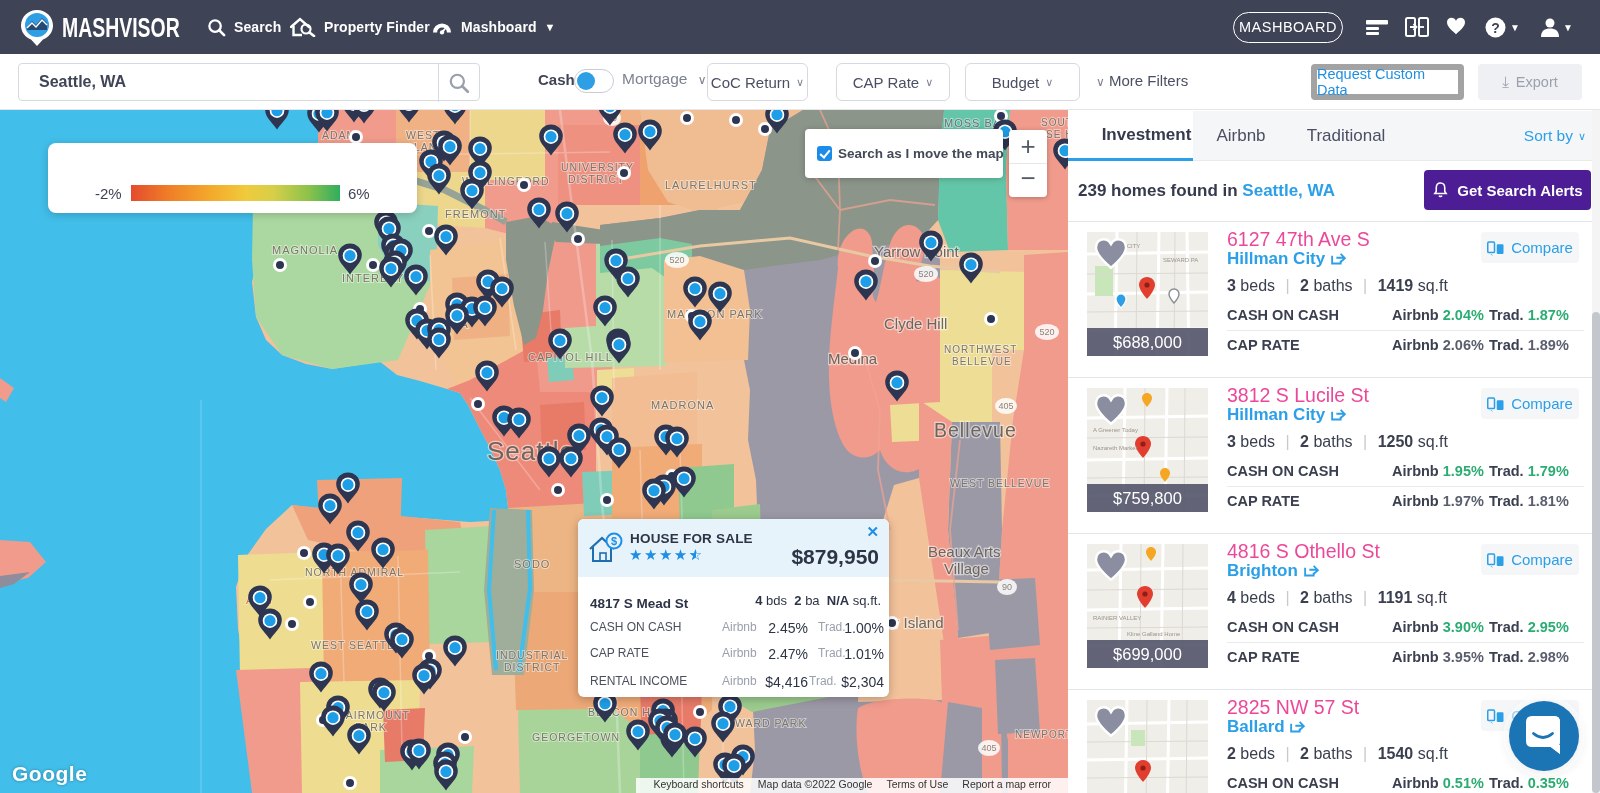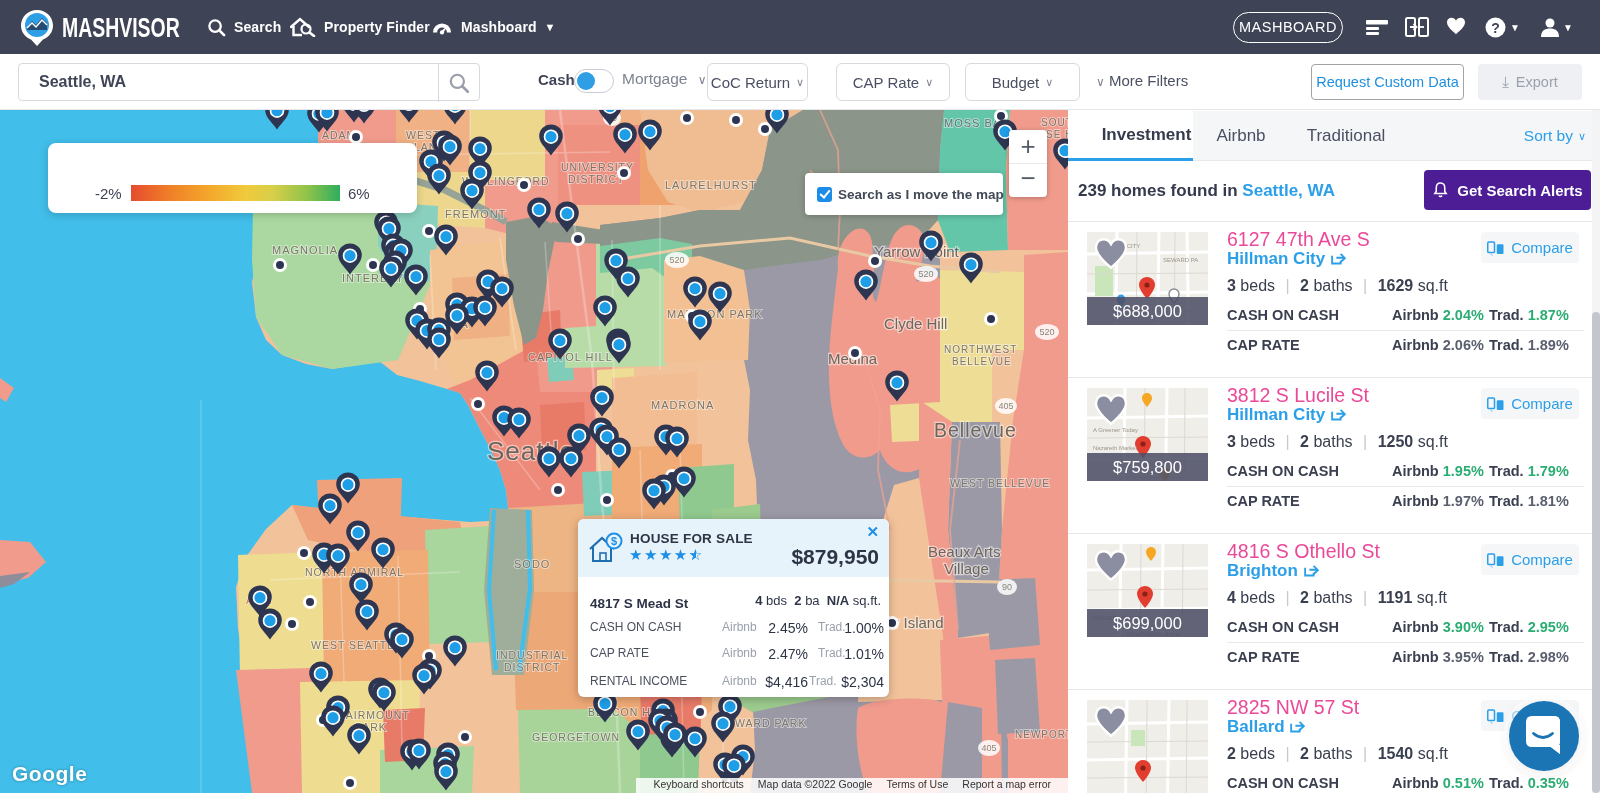--- a/index.html
+++ b/index.html
@@ -20,35 +20,35 @@
 #searchbox { position:absolute; left:18px; top:9px; width:462px; height:38px; border:1px solid #d6d9de; border-radius:4px; background:#fff; }
 #searchbox .txt { position:absolute; left:20px; top:9px; font-size:16px; font-weight:bold; color:#3f4456; }
 #searchbox .sep { position:absolute; right:40px; top:0; width:1px; height:38px; background:#d6d9de; }
 .tgl-lbl { position:absolute; top:17px; font-size:15px; color:#3f4456; font-weight:bold; }
 #toggle { position:absolute; left:574px; top:15px; width:40px; height:24px; border:1px solid #c9ccd4; border-radius:13px; background:#fff; }
 #toggle .knob { position:absolute; left:2px; top:2px; width:18px; height:18px; border-radius:50%; background:#2e9fe5; }
 .mort { position:absolute; left:622px; top:16px; font-size:15.5px; color:#7d8290; }
 .ddl { position:absolute; top:9px; height:38px; border:1px solid #d6d9de; border-radius:6px; background:#fff; color:#4a4f63; font-size:15px; text-align:center; display:flex; align-items:center; justify-content:center; }
 .caret { font-size:11px; margin-left:6px; color:#7d8290; }
 #morefilters { position:absolute; left:1096px; top:18px; color:#4a4f63; font-size:15px; }
-#reqbtn { position:absolute; left:1311px; top:10px; width:153px; height:36px; border:1px solid #a3a3a3; border-radius:4px; color:#1f8fe0; font-size:14.5px; display:flex; align-items:center; justify-content:center; }
+#reqbtn { position:absolute; left:1311px; top:10px; width:153px; height:36px; border:6px solid #a3a3a3; border-radius:4px; color:#1f8fe0; font-size:14.5px; display:flex; align-items:center; justify-content:center; }
 #expbtn { position:absolute; left:1478px; top:10px; width:104px; height:36px; background:#eef0f3; border-radius:4px; color:#9ba1ad; font-size:14.5px; display:flex; align-items:center; justify-content:center; }
 
 
 #map { position:absolute; left:0; top:110px; width:1068px; height:683px; overflow:hidden; }
 
 
 #legend { position:absolute; left:48px; top:33px; width:369px; height:70px; background:#fff; border-radius:8px; box-shadow:0 2px 8px rgba(0,0,0,.18); }
 #legend .t { margin-top:11px; text-align:center; font-size:15.5px; color:#6e7380; letter-spacing:0.3px; }
 #legend .bar { position:absolute; left:83px; top:42px; width:209px; height:16px; background:linear-gradient(90deg,#e54b2e 0%,#ef7e28 18%,#f4a92c 38%,#f0ca3c 55%,#d7cf49 68%,#8cc24a 85%,#2eae5f 100%); }
 #legend .l1 { position:absolute; left:47px; top:42px; font-size:15px; color:#3f4456; }
 #legend .l2 { position:absolute; left:300px; top:42px; font-size:15px; color:#3f4456; }
 
 
-#sam { position:absolute; left:805px; top:19px; width:198px; height:42px; background:#fff; border-radius:4px; box-shadow:0 1px 6px rgba(0,0,0,.22); display:flex; align-items:center;margin-top:44px; }
+#sam { position:absolute; left:805px; top:19px; width:198px; height:49px; background:#fff; border-radius:4px; box-shadow:0 1px 6px rgba(0,0,0,.22); display:flex; align-items:center; }
 #sam .cb { width:15px; height:15px; background:#1d8ce8; border-radius:3px; margin-left:12px; position:relative; flex-shrink:0; }
 #sam .cb:after { content:""; position:absolute; left:4.5px; top:1.5px; width:4px; height:8px; border:solid #fff; border-width:0 2px 2px 0; transform:rotate(40deg); }
 #sam .tx { margin-left:6px; font-size:13.5px; font-weight:bold; color:#434a57; white-space:nowrap; }
 
 
 #zoombox { position:absolute; left:1009px; top:20px; width:38px; height:67px; background:#fff; border-radius:4px; box-shadow:0 1px 5px rgba(0,0,0,.25); }
 #zoombox .zb { width:38px; height:33px; color:#555b66; font-size:26px; text-align:center; line-height:32px; }
 #zoombox .zdiv { width:38px; height:1px; background:#e8e8e8; }
 
 
@@ -76,21 +76,21 @@
 #tabs { position:absolute; left:0; top:1px; width:532px; height:50px; background:#f5f6f8; border-bottom:1px solid #e8eaec; }
 .tab { position:absolute; top:0; height:50px; display:flex; align-items:center; justify-content:center; font-size:17px; color:#4a4f63; }
 #tab1 { left:0; width:125px; background:#fff; color:#353b4d; font-weight:bold; border-bottom:3px solid #2b9fe8; }
 #sortby { position:absolute; right:14px; top:0; height:50px; display:flex; align-items:center; color:#2b9fe8; font-size:15.5px; }
 #found { position:absolute; left:10px; top:71px; font-size:17px; font-weight:bold; color:#353b4d; }
 #found a { color:#2b9fe8; text-decoration:none; }
 #alerts { position:absolute; left:356px; top:60px; width:167px; height:40px; background:#4c1d95; border-radius:4px; color:#fff; font-size:15px; font-weight:bold; display:flex; align-items:center; justify-content:center; }
 #alerts svg { margin-right:8px; }
 .carddiv { position:absolute; left:0; width:532px; height:1px; background:#e4e6e9; }
 .card { position:absolute; left:0; width:532px; height:156px; background:#fff; }
-.thumb { position:absolute; left:19px; top:10px; width:121px; height:93px; background:#be185d; overflow:hidden; }
+.thumb { position:absolute; left:19px; top:10px; width:121px; height:124px; background:#be185d; overflow:hidden; }
 .heart { position:absolute; left:6px; top:5px; }
 .pricebar { position:absolute; left:0; bottom:0; width:121px; height:28px; background:rgba(77,80,103,.88); color:#fff; font-size:16.5px; text-align:center; line-height:28px; }
 .addr { position:absolute; left:159px; top:7px; font-size:19.5px; line-height:21px; color:#ec4899; }
 .hood { position:absolute; left:159px; top:27px; font-size:17px; font-weight:bold; color:#2b9fe8; }
 .beds { position:absolute; left:159px; top:55px; font-size:16px; color:#3b4050; }
 .beds .sep { color:#c6c9cf; margin:0 6px; }
 .srow { position:absolute; left:159px; width:373px; font-size:14.5px; font-weight:bold; color:#3b4050; white-space:nowrap; }
 .srow .ab { position:absolute; left:165px; }
 .srow .tr { position:absolute; left:262px; }
 .sdiv { position:absolute; left:159px; width:357px; height:1px; background:#e8eaec; }
@@ -640,21 +640,21 @@
       <svg class="heart" width="36" height="33" viewBox="0 0 24 22">
             <path d="M12 20.5 C5.5 15 2 11 2 6.8 C2 3.6 4.3 1.5 7 1.5 C9.2 1.5 11 2.9 12 4.7 C13 2.9 14.8 1.5 17 1.5 C19.7 1.5 22 3.6 22 6.8 C22 11 18.5 15 12 20.5z" fill="#8b8da0" stroke="#fff" stroke-width="1.6"></path>
           </svg>
       <div class="pricebar">$688,000</div>
     </div>
     <div class="addr">6127 47th Ave S</div>
     <div class="hood">Hillman City <svg width="17" height="15" viewBox="0 0 24 20" style="vertical-align:-2px;">
             <path d="M3 6 V17 H15 V13" fill="none" stroke="#2b9fe8" stroke-width="2.6"></path>
             <path d="M9 9 H20 M15 3.5 L21 9.5 L15 15" fill="none" stroke="#2b9fe8" stroke-width="2.6"></path>
           </svg></div>
-    <div class="beds"><b>3</b> beds <span class="sep">|</span> <b>2</b> baths <span class="sep">|</span> <b>1629</b> sq.ft</div>
+    <div class="beds"><b>3</b> beds <span class="sep">|</span> <b>2</b> baths <span class="sep">|</span> <b>1419</b> sq.ft</div>
     <div class="srow" style="top:85px;">CASH ON CASH <span class="ab">Airbnb <span class="green">2.04%</span></span><span class="tr">Trad. <span class="green">1.87%</span></span></div>
     <div class="sdiv" style="top:108px;"></div>
     <div class="srow" style="top:115px;">CAP RATE <span class="ab">Airbnb <span class="gray">2.06%</span></span><span class="tr">Trad. <span class="gray">1.89%</span></span></div>
     <div class="cmp"><svg width="18" height="16" viewBox="0 0 24 20">
             <rect x="1" y="2" width="9" height="14" rx="1.5" fill="none" stroke="#2b9fe8" stroke-width="2"></rect>
             <rect x="13" y="5" width="9" height="13" rx="1.5" fill="#2b9fe8"></rect>
             <path d="M5 18 L7 20" stroke="#2b9fe8"></path>
           </svg>Compare</div>
   </div>
   <div class="carddiv" style="top:267px;"></div>

